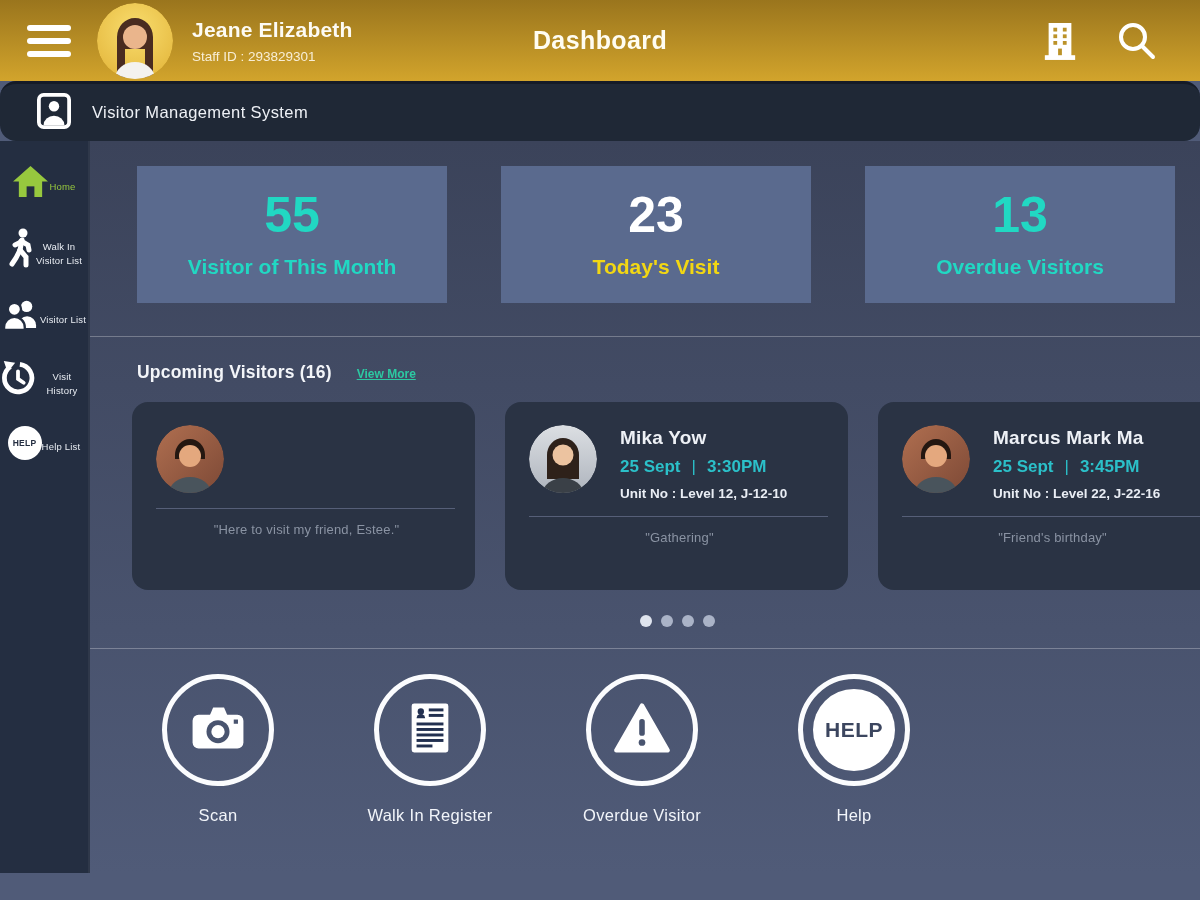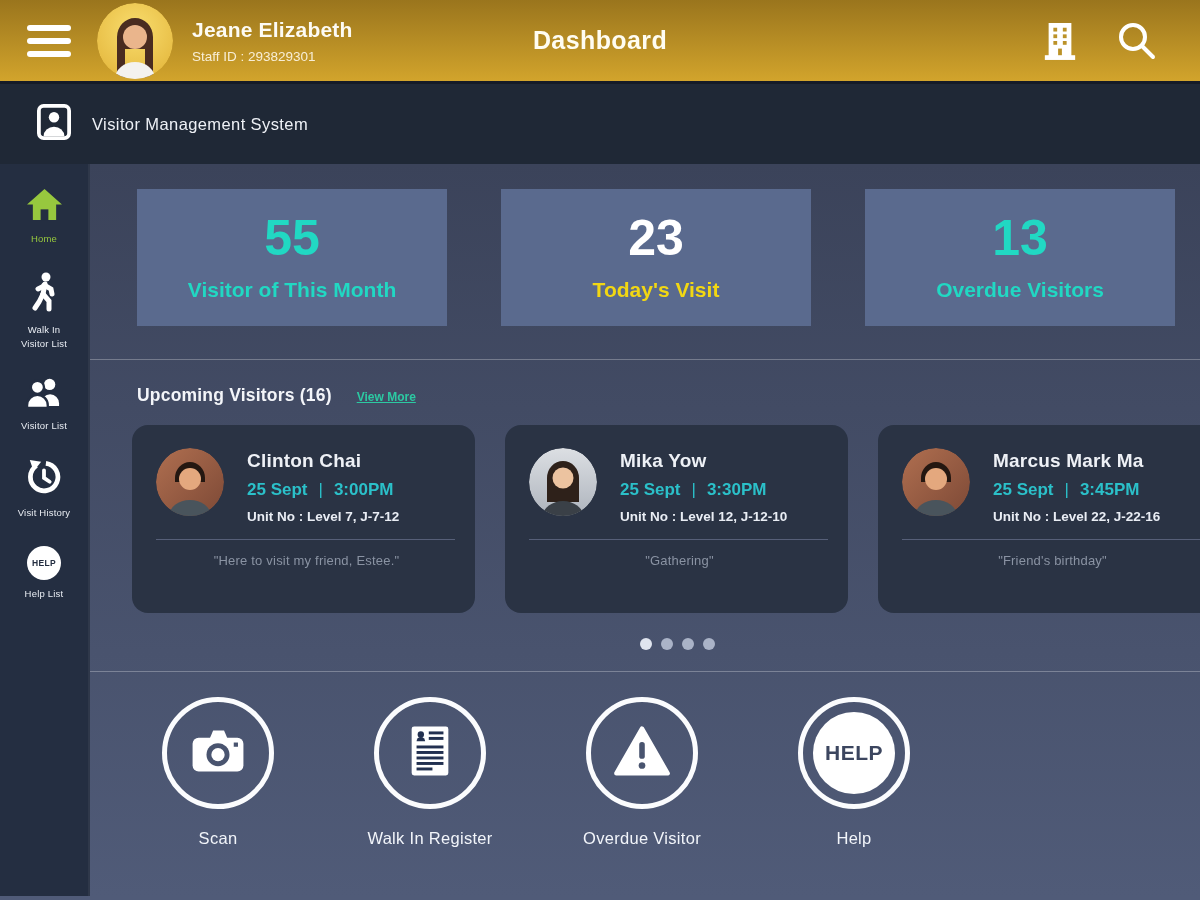--- a/index.html
+++ b/index.html
@@ -21,30 +21,30 @@
   .hamburger span{display:block; height:6px; border-radius:3px; background:#fff;}
   .hdr-avatar{width:76px;height:76px;border-radius:50%;overflow:hidden;margin-left:26px;flex:none;}
   .user-block{margin-left:19px; color:#fff;}
   .user-name{font-size:21px; font-weight:700; letter-spacing:.2px; color:#fdfbf4;}
   .user-id{font-size:13.5px; margin-top:7px; color:#f8eed6;}
   .hdr-title{position:absolute; left:0; right:0; text-align:center; font-size:25px; font-weight:700; color:#fffdf2; letter-spacing:.4px; pointer-events:none;}
   .hdr-right{margin-left:auto; display:flex; align-items:center; gap:38px; margin-right:44px;}
   .hdr-right svg{display:block;}
 
   
-  .app-bar{height:83px; background:var(--navy); border-top:3px solid #151b27;
-    display:flex; align-items:center;}
+  .app-bar{height:60px; background:var(--navy); border-top:3px solid #151b27;
+    display:flex; align-items:center;border-radius:16px;}
   .app-bar .badge{margin-left:37px;}
   .app-bar-title{margin-left:21px; color:#eef1f6; font-size:16.5px; letter-spacing:.4px;}
 
   
   .content{display:flex; height:732px;}
   .sidebar{width:90px; flex:none; background:var(--sidebar); border-right:2px solid rgba(255,255,255,.05);
     display:flex; flex-direction:column; align-items:center; padding-top:24px;}
-  .side-item{display:flex; flex-direction:column; align-items:center; margin-bottom:26px; cursor:pointer;}
+  .side-item{display:flex; flex-direction:row; align-items:center; margin-bottom:26px; cursor:pointer;}
   .side-item .lbl{margin-top:7px; font-size:9.5px; color:#e9edf3; text-align:center; white-space:pre-line; line-height:1.45; letter-spacing:.2px;}
   .side-item.active .lbl{color:var(--home-green);}
   .help-badge-sm{width:34px;height:34px;border-radius:50%;background:#fff;display:flex;align-items:center;justify-content:center;
     font-size:8.5px;font-weight:700;color:#242e41;letter-spacing:.3px;}
 
   .main{flex:1; background:linear-gradient(180deg,var(--main-top) 0%,var(--main-bottom) 100%); overflow:hidden;}
 
   .stats-row{display:flex; gap:54px; padding:25px 0 0 47px;}
   .stat-card{width:310px; height:137px; flex:none; background:var(--stat-card);
     display:flex; flex-direction:column; align-items:center; justify-content:center; cursor:pointer;}
@@ -240,27 +240,20 @@
                     <stop offset="0%" stop-color="#b06f50"></stop>
                     <stop offset="100%" stop-color="#7d4936"></stop>
                   </linearGradient>
                 </defs>
               <circle cx="34" cy="34" r="34" fill="url(#brick1)"></circle>
               <path d="M19 30 a15 16 0 0 1 30 0 v4 h-30 z" fill="#241711"></path>
               <circle cx="34" cy="31" r="11" fill="#e4a87e"></circle>
               <path d="M13 68 a21 16 0 0 1 42 0 z" fill="#49545c"></path>
             </svg>
           </div>
-          <div class="v-info">
-            <div class="v-name">Clinton Chai</div>
-            <div class="v-date">
-              <span>25 Sept</span><span class="sep">|</span><span>3:00PM</span>
-            </div>
-            <div class="v-unit">Unit No : Level 7, J-7-12</div>
-          </div>
         </div>
         <hr class="v-rule">
         <div class="v-note">"Here to visit my friend, Estee."</div>
       </div>
 
       <div class="v-card">
         <div class="v-top">
           <div class="v-avatar">
             <svg viewBox="0 0 68 68" width="68" height="68">
               <defs>

